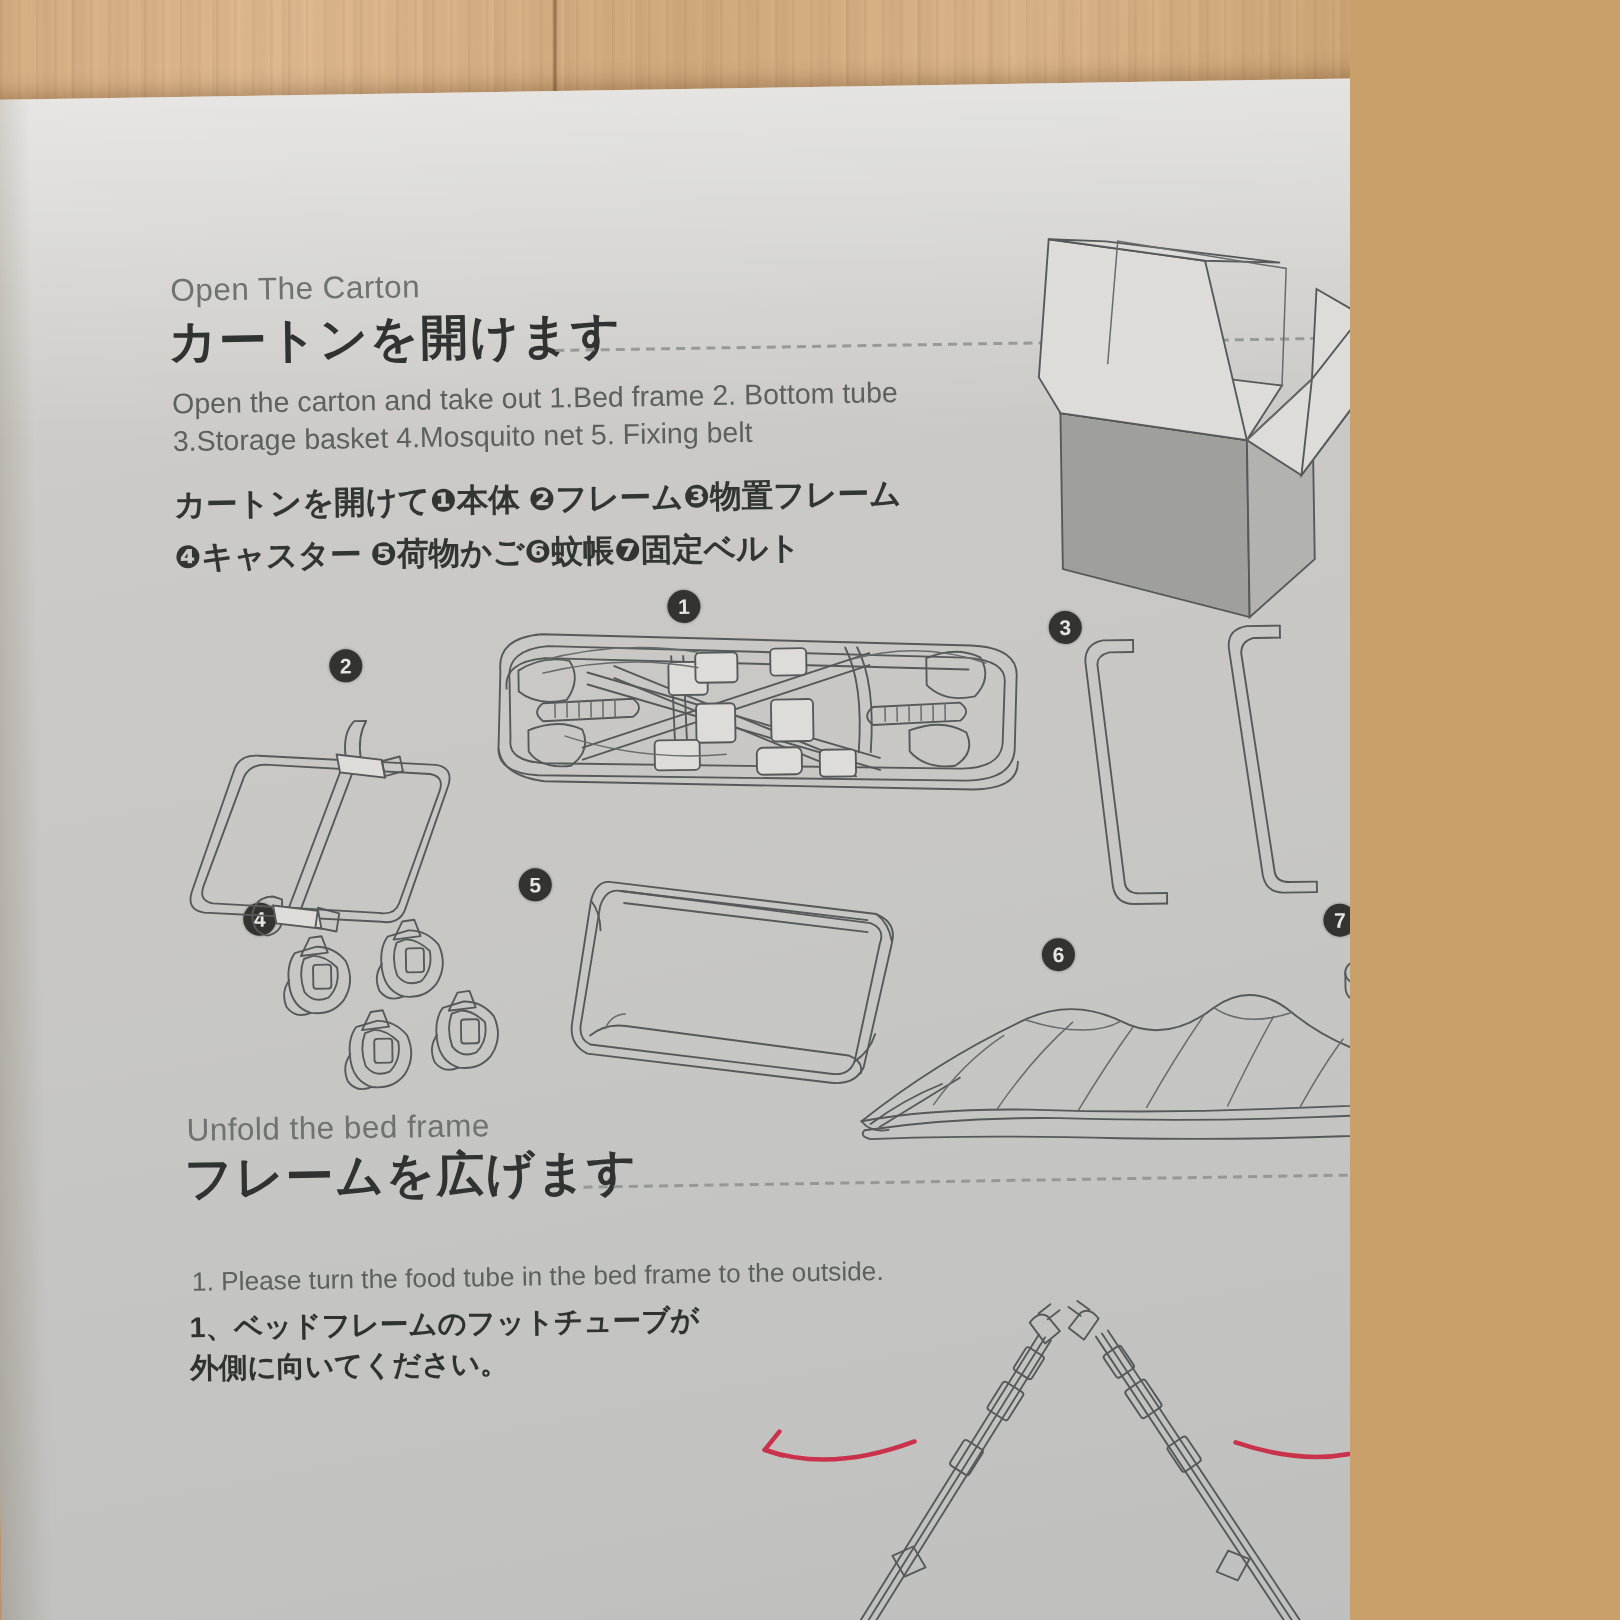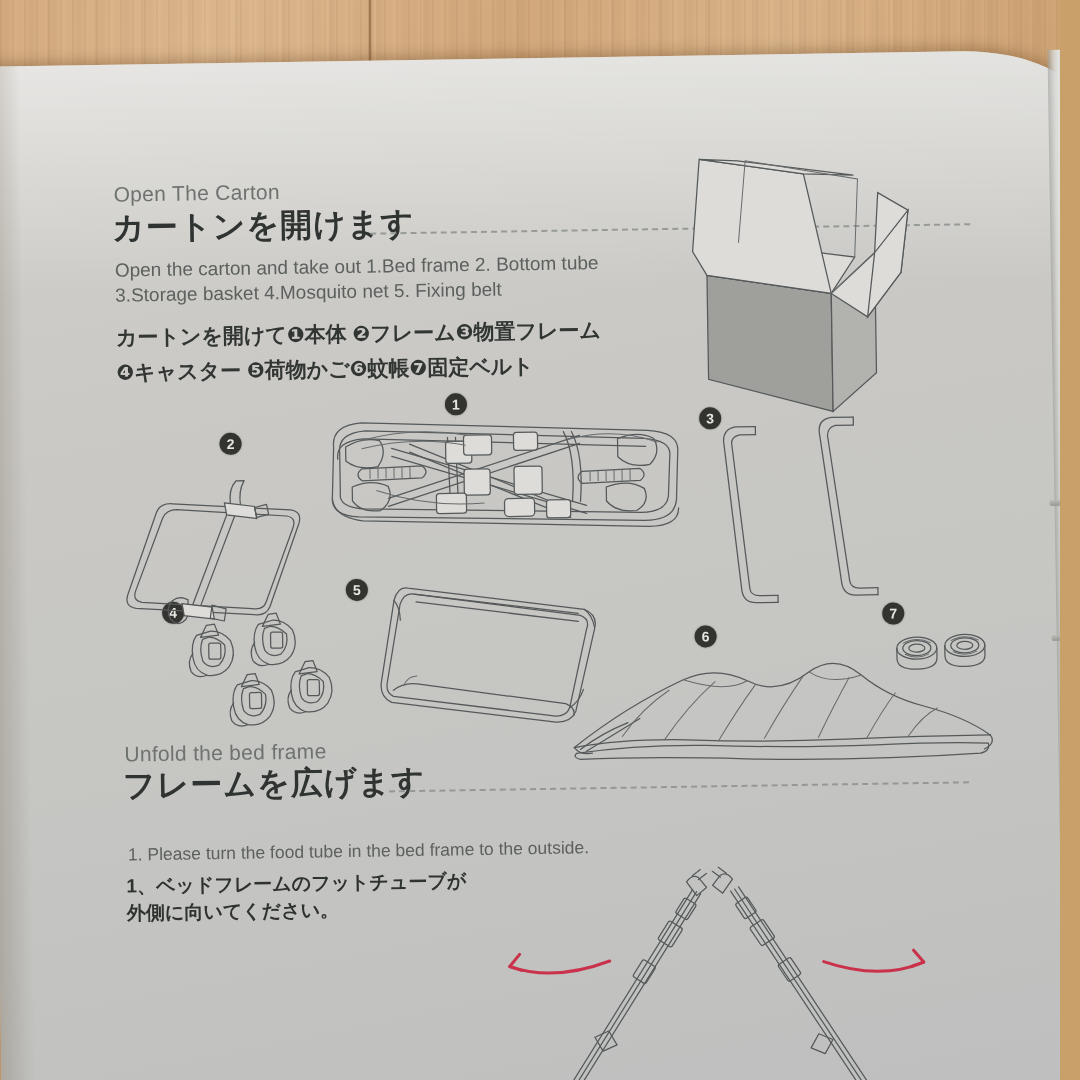--- a/index.html
+++ b/index.html
@@ -1,21 +1,21 @@
 <!DOCTYPE html>
 <html><head>
 <meta charset="utf-8">
 <style>
   html,body{margin:0;padding:0;}
   body{
     width:1080px;height:1080px;overflow:hidden;
     font-family:"Liberation Sans","DejaVu Sans",sans-serif;
     background:#c9a06a;
   }
-  #stage{position:relative;width:1060px;height:1080px;overflow:hidden;text-decoration:underline;}
+  #stage{position:relative;width:900px;height:1080px;overflow:hidden;text-decoration:underline;}
 
   
   .wood{
     position:absolute;inset:0;
     background:
       repeating-linear-gradient(90deg,
         rgba(120,78,40,0.10) 0px, rgba(120,78,40,0.00) 3px,
         rgba(160,110,60,0.05) 7px, rgba(120,78,40,0.00) 12px),
       repeating-linear-gradient(90deg,
         rgba(90,55,25,0.07) 0px, rgba(90,55,25,0) 18px,

